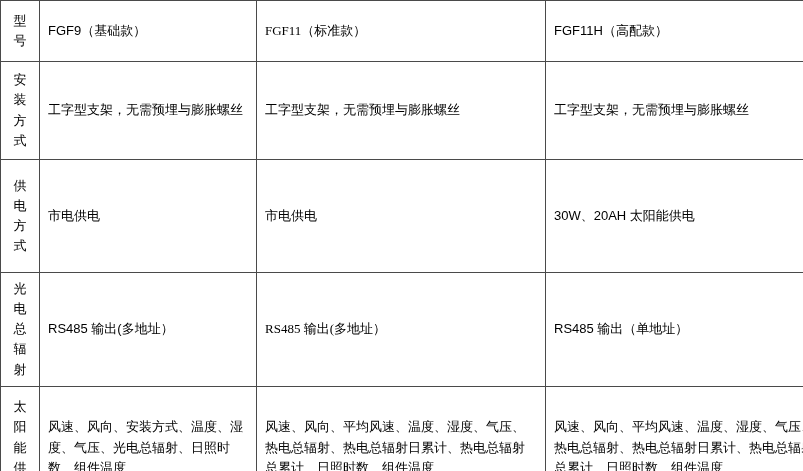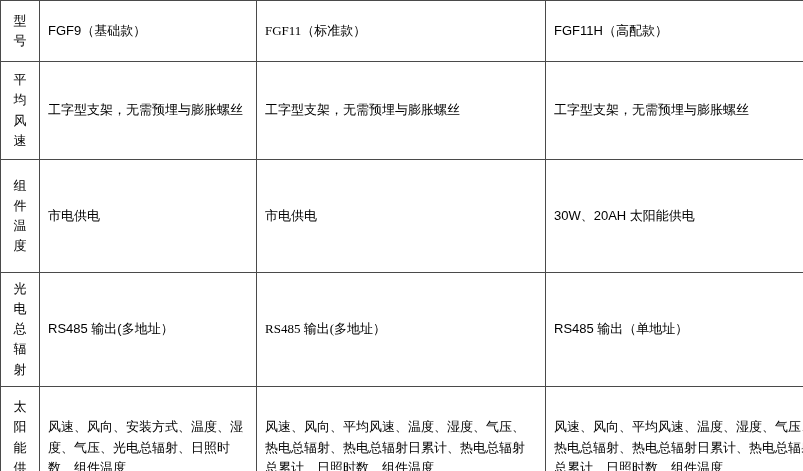--- a/index.html
+++ b/index.html
@@ -68,35 +68,35 @@
       </td>
       <td class="col2">
         <span class="cell-text">FGF11（标准款）</span>
       </td>
       <td class="col3">
         <span class="cell-text">FGF11H（高配款）</span>
       </td>
     </tr>
     <tr class="r-install">
       <td class="rowhead">
-        <span class="vert">平均风速</span>
+        <span class="vert">安装方式</span>
       </td>
       <td class="col1">
         <span class="cell-text">工字型支架，无需预埋与膨胀螺丝</span>
       </td>
       <td class="col2">
         <span class="cell-text">工字型支架，无需预埋与膨胀螺丝</span>
       </td>
       <td class="col3">
         <span class="cell-text">工字型支架，无需预埋与膨胀螺丝</span>
       </td>
     </tr>
     <tr class="r-power">
       <td class="rowhead">
-        <span class="vert">组件温度</span>
+        <span class="vert">供电方式</span>
       </td>
       <td class="col1">
         <span class="cell-text">市电供电</span>
       </td>
       <td class="col2">
         <span class="cell-text">市电供电</span>
       </td>
       <td class="col3">
         <span class="cell-text">30W、20AH 太阳能供电</span>
       </td>

